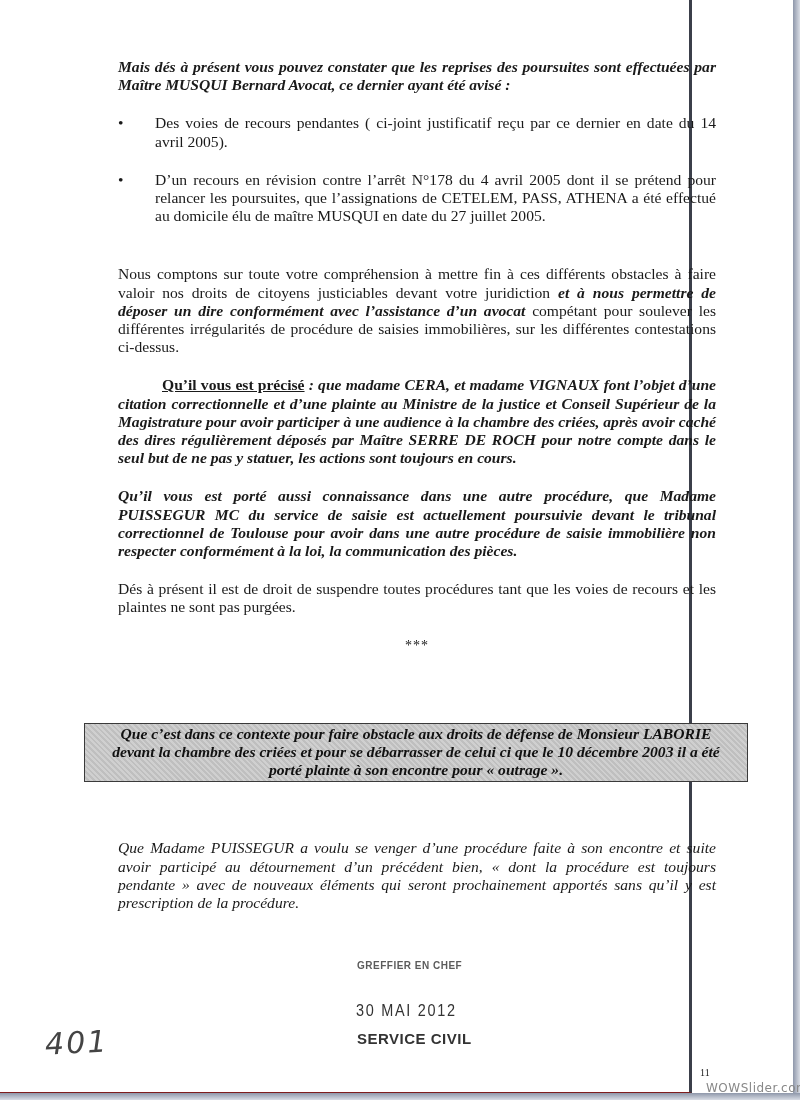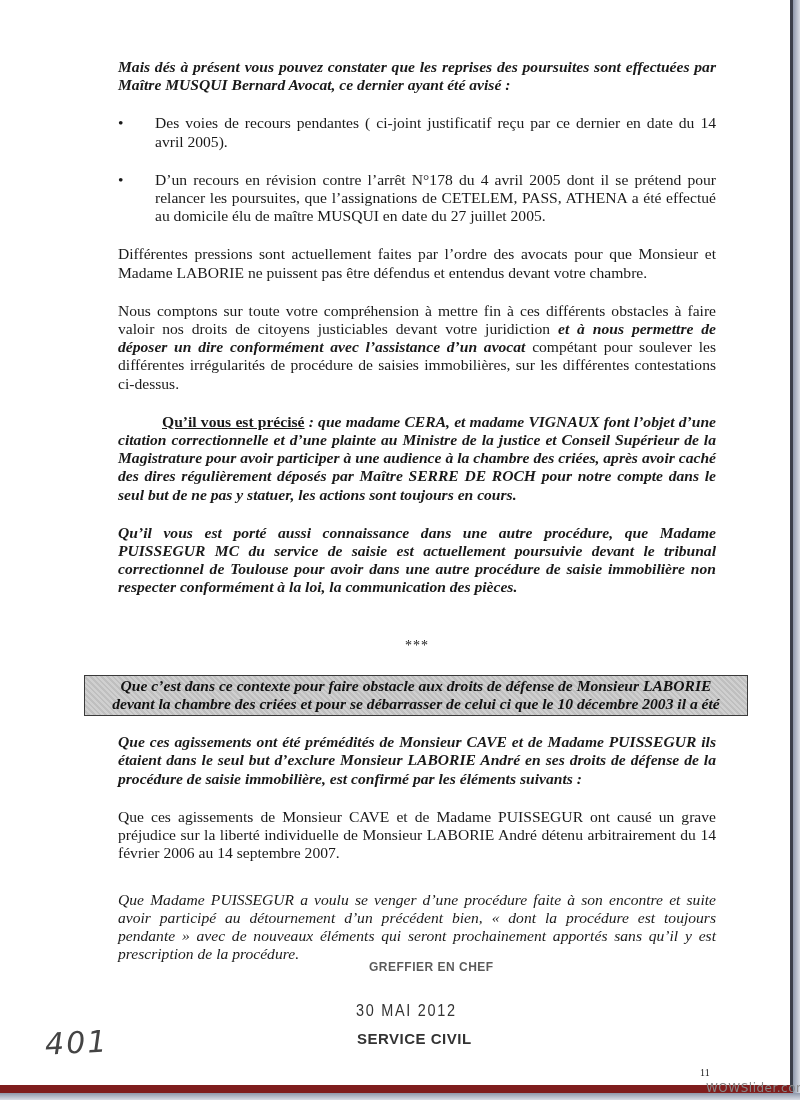--- a/index.html
+++ b/index.html
@@ -4,64 +4,64 @@
   <style>
     html, body { margin: 0; padding: 0; }
     body {
       width: 800px; height: 1100px; overflow: hidden;
       background: #ffffff;
       font-family: "Liberation Serif", serif;
       color: #1a1a1a;
       position: relative;
     }
     .page {
-      position: absolute; left: 0; top: 0; width: 793px; height: 1093px;
+      position: absolute; left: 0; top: 0; width: 692px; height: 1093px;
       background: #ffffff;
       border-right: 3px solid #3b3f4a;
-      border-bottom: 8px solid #7f1d1d;
+      border-bottom: 1px solid #7f1d1d;
       box-sizing: border-box;
     }
     .frame-shadow-r {
       position: absolute; left: 793px; top: 0; width: 7px; height: 1100px;
       background: linear-gradient(to right, #8e97aa, #d9dde5);
     }
     .frame-shadow-b {
       position: absolute; left: 0; top: 1093px; width: 800px; height: 7px;
       background: linear-gradient(to bottom, #8e97aa, #d9dde5);
     }
     .content {
       position: absolute; left: 118px; top: 58px; width: 598px;
       font-size: 15.6px; line-height: 18.2px;
     }
     p { margin: 0; text-align: justify; }
     .bi { font-weight: bold; font-style: italic; }
-    .it { font-style: italic; margin-top: 8px; }
+    .it { font-style: italic; }
     .ul { text-decoration: underline; font-weight: bold; margin-left: 44px; }
     .gap-l { height: 20px; }
     .gap-m { height: 17px; }
     ul.bullets { list-style: none; margin: 0; padding: 0; }
     ul.bullets li { position: relative; padding-left: 37px; text-align: justify; }
     ul.bullets li .dot {
       position: absolute; left: 0; top: 0; width: 37px; text-align: left; padding-left: 0;
     }
     .stars { text-align: center; font-size: 14px; letter-spacing: 1px; }
     .shaded {
       margin-left: -34px; width: 664px;
       border: 1.5px solid #3a3a3a;
       background: #c9c9c9;
       background-image: repeating-linear-gradient(45deg, rgba(255,255,255,0.12) 0 2px, rgba(0,0,0,0.05) 2px 4px);
       text-align: center; padding: 1px 4px 2px 4px; box-sizing: border-box;
-      font-weight: bold; font-style: italic; color: #111;
+      font-weight: bold; font-style: italic; color: #111; margin-top: 48px;
     }
     .shaded span { display: block; }
     .stamp {
       position: absolute; font-family: "Liberation Sans", sans-serif;
       color: #333; letter-spacing: 0.5px;
     }
-    .stamp-greffier { left: 369px; top: 960px; font-size: 12px; font-weight: bold; opacity: 0.8; }
+    .stamp-greffier { left: 357px; top: 960px; font-size: 10px; font-weight: bold; opacity: 0.8; }
     .stamp-date { left: 356px; top: 1001px; font-size: 17px; transform: scaleX(0.85); transform-origin: left; letter-spacing: 2px; }
     .stamp-service { left: 357px; top: 1030px; font-size: 15px; font-weight: bold; text-align: right; }
     .handwritten {
       position: absolute; left: 45px; top: 1025px; font-size: 30px;
       font-family: "DejaVu Sans", sans-serif; font-weight: 200; color: #444;
       font-style: italic; letter-spacing: 2px;
       transform: rotate(-3deg);
     }
     .page-number { position: absolute; left: 700px; top: 1067px; font-size: 10px; }
     .watermark {
@@ -84,51 +84,50 @@
         <span>Des voies de recours pendantes ( ci-joint justificatif reçu par ce dernier en date du 14 avril 2005).</span>
       </li>
       <div class="gap-l"></div>
       <li>
         <span class="dot">•</span>
         <span>D’un recours en révision contre l’arrêt N°178 du 4 avril 2005 dont il se prétend pour relancer les poursuites, que l’assignations de CETELEM, PASS, ATHENA a été effectué au domicile élu de maître MUSQUI en date du 27 juillet 2005.</span>
       </li>
     </ul>
     <div class="gap-l"></div>
 
-    <p>Différentes pressions sont actuellement faites par l’ordre des avocats pour que Monsieur et Madame LABORIE ne puissent pas être défendus et entendus devant votre chambre.</p>
     <div class="gap-l"></div>
 
     <p>
       <span>Nous comptons sur toute votre compréhension à mettre fin à ces différents obstacles à faire valoir nos droits de citoyens justiciables devant votre juridiction </span><span class="bi">et à nous permettre de déposer un dire conformément avec l’assistance d’un avocat</span><span> compétant pour soulever les différentes irrégularités de procédure de saisies immobilières, sur les différentes contestations ci-dessus.</span>
     </p>
     <div class="gap-l"></div>
 
     <p>
       <span class="ul">Qu’il vous est précisé</span><span class="bi"> : que madame CERA, et madame VIGNAUX font l’objet d’une citation correctionnelle et d’une plainte au Ministre de la justice et Conseil Supérieur de la Magistrature pour avoir participer à une audience à la chambre des criées, après avoir caché des dires régulièrement déposés par Maître SERRE DE ROCH pour notre compte dans le seul but de ne pas y statuer, les actions sont toujours en cours.</span>
     </p>
     <div class="gap-l"></div>
 
     <p class="bi">Qu’il vous est porté aussi connaissance dans une autre procédure, que Madame PUISSEGUR MC du service de saisie est actuellement poursuivie devant le tribunal correctionnel de Toulouse pour avoir  dans une autre procédure de saisie immobilière non respecter conformément à la loi, la communication des pièces.</p>
     <div class="gap-l"></div>
 
+    <p>Dés à présent il est de droit de suspendre toutes procédures tant que les voies de recours et les plaintes ne sont pas purgées.</p>
     <div class="gap-l"></div>
 
     <p class="stars">***</p>
     <div class="gap-l"></div>
 
     <div class="shaded">
       <span>Que c’est dans ce contexte pour faire obstacle aux droits de défense de Monsieur LABORIE</span>
       <span>devant la chambre des criées et pour se débarrasser de celui ci que le 10 décembre 2003 il a été</span>
+      <span>porté plainte à son encontre pour « outrage ».</span>
     </div>
     <div class="gap-m"></div>
 
-    <p class="bi">Que ces agissements ont été prémédités de Monsieur CAVE et de Madame PUISSEGUR  ils étaient dans le seul but d’exclure Monsieur LABORIE André en ses droits de défense de la procédure de saisie immobilière, est confirmé par les éléments suivants :</p>
     <div class="gap-l"></div>
 
-    <p>Que ces agissements de Monsieur CAVE et de Madame PUISSEGUR ont causé un grave préjudice sur la liberté individuelle de Monsieur LABORIE André détenu arbitrairement du 14 février 2006 au 14 septembre 2007.</p>
     <div class="gap-l"></div>
 
     <p class="it">Que Madame PUISSEGUR a voulu se venger d’une procédure faite à son encontre et suite avoir participé au détournement d’un précédent bien, « dont la procédure est toujours pendante » avec de nouveaux éléments qui seront prochainement apportés sans qu’il y est prescription de la procédure.</p>
   </div>
 
   <div class="stamp stamp-greffier">GREFFIER EN CHEF</div>
   <div class="stamp stamp-date">30 MAI 2012</div>
   <div class="stamp stamp-service">SERVICE CIVIL</div>
 
   <div class="handwritten">401</div>

